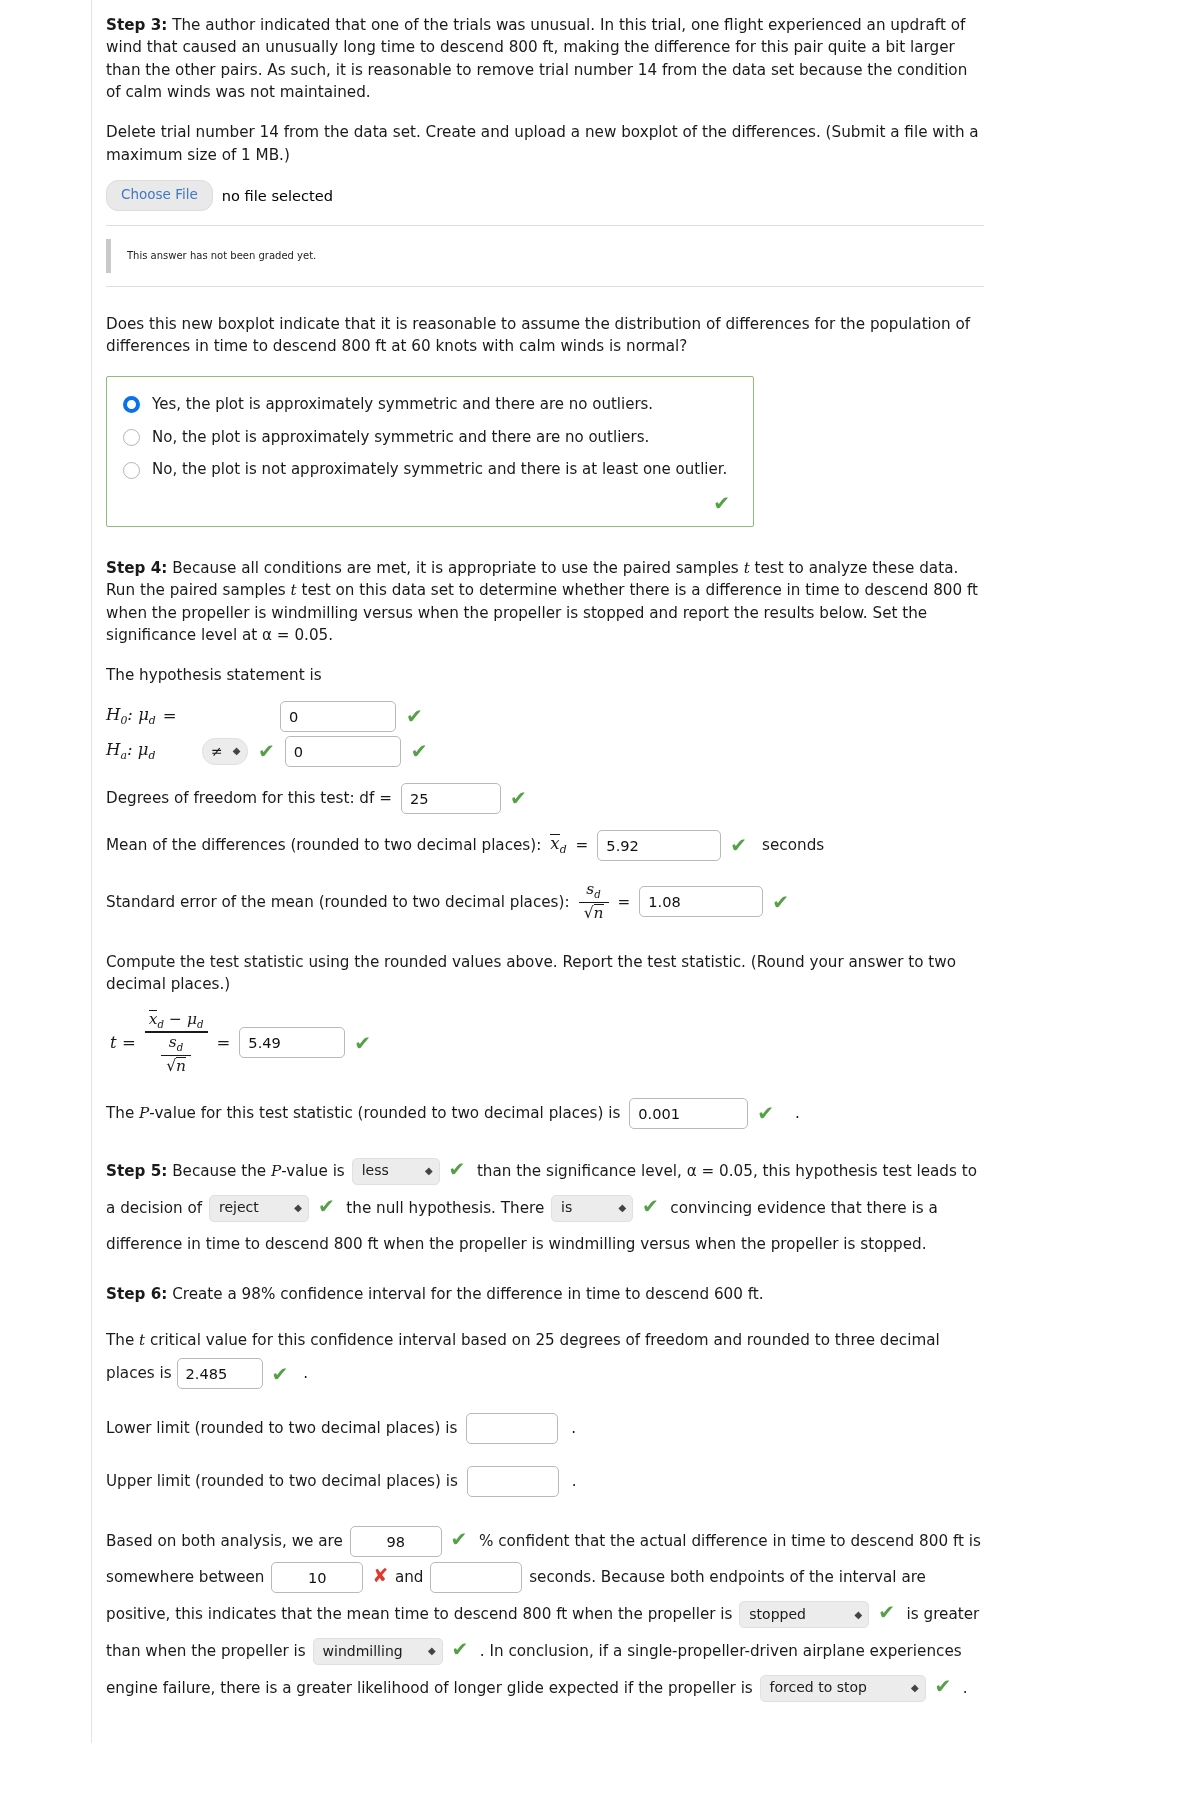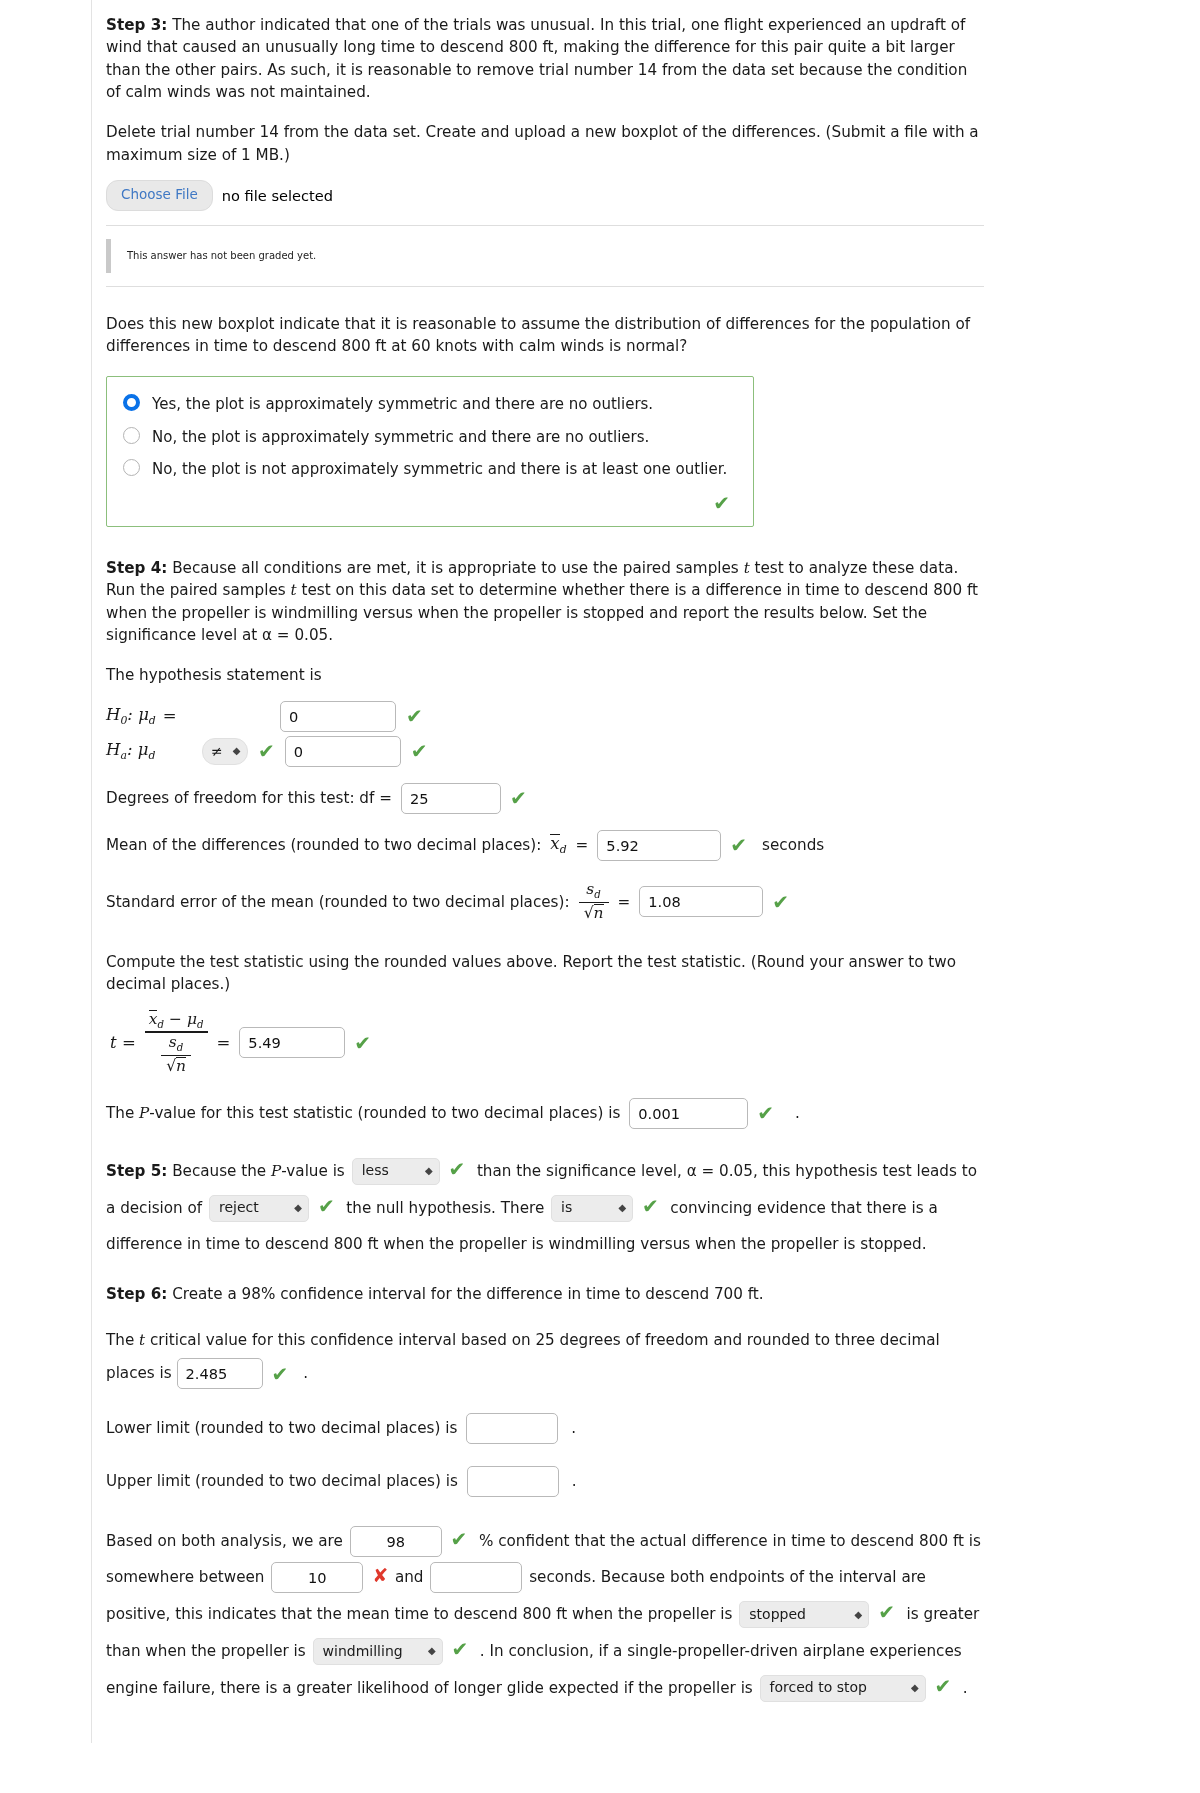--- a/index.html
+++ b/index.html
@@ -77,21 +77,21 @@
   .radio-group {
     border: 1px solid #8cbf7c;
     border-radius: 2px;
     width: 648px;
     padding: 12px 14px 8px 14px;
     margin: 0 0 30px 0;
     position: relative;
   }
   .radio-row {
     display: flex;
-    align-items: flex-start;
+    align-items: center;
     gap: 12px;
     padding: 5px 0 6px 2px;
   }
   .radio {
     width: 17px; height: 17px;
     border-radius: 50%;
     border: 1.6px solid #b4b4b4;
     background: #fff;
     flex: 0 0 auto;
   }
@@ -334,21 +334,21 @@
           <span>reject</span>
           <span class="chev">◆</span>
         </span>&nbsp;<span class="ck">✔</span>&nbsp;&nbsp;<span>the null hypothesis. There</span>&nbsp;<span class="sel-pill sel-w3">
           <span>is</span>
           <span class="chev">◆</span>
         </span>&nbsp;<span class="ck">✔</span>&nbsp;&nbsp;<span>convincing evidence</span>
       <span style="line-height:1.5;">that there is a difference in time to descend 800 ft when the propeller is windmilling versus when the propeller is stopped.</span>
     </div>
 
     <p class="para" style="margin-top:20px;">
-      <b class="step">Step 6:</b><span> Create a 98% confidence interval for the difference in time to descend 700 ft.</span>
+      <b class="step">Step 6:</b><span> Create a 98% confidence interval for the difference in time to descend 600 ft.</span>
     </p>
 
     <div style="margin-bottom:22px;line-height:2.2;">
       <span>The </span><i class="mi">t</i><span> critical value for this confidence interval based on 25 degrees of freedom and rounded to three decimal places is</span>
       <span style="display:inline-flex;align-items:center;gap:9px;vertical-align:middle;">
         <input class="fld" style="width: 86px;" type="text" value="2.485">
         <span class="ck">✔</span>
         <span style="margin-left:6px;">.</span>
       </span>
     </div>

